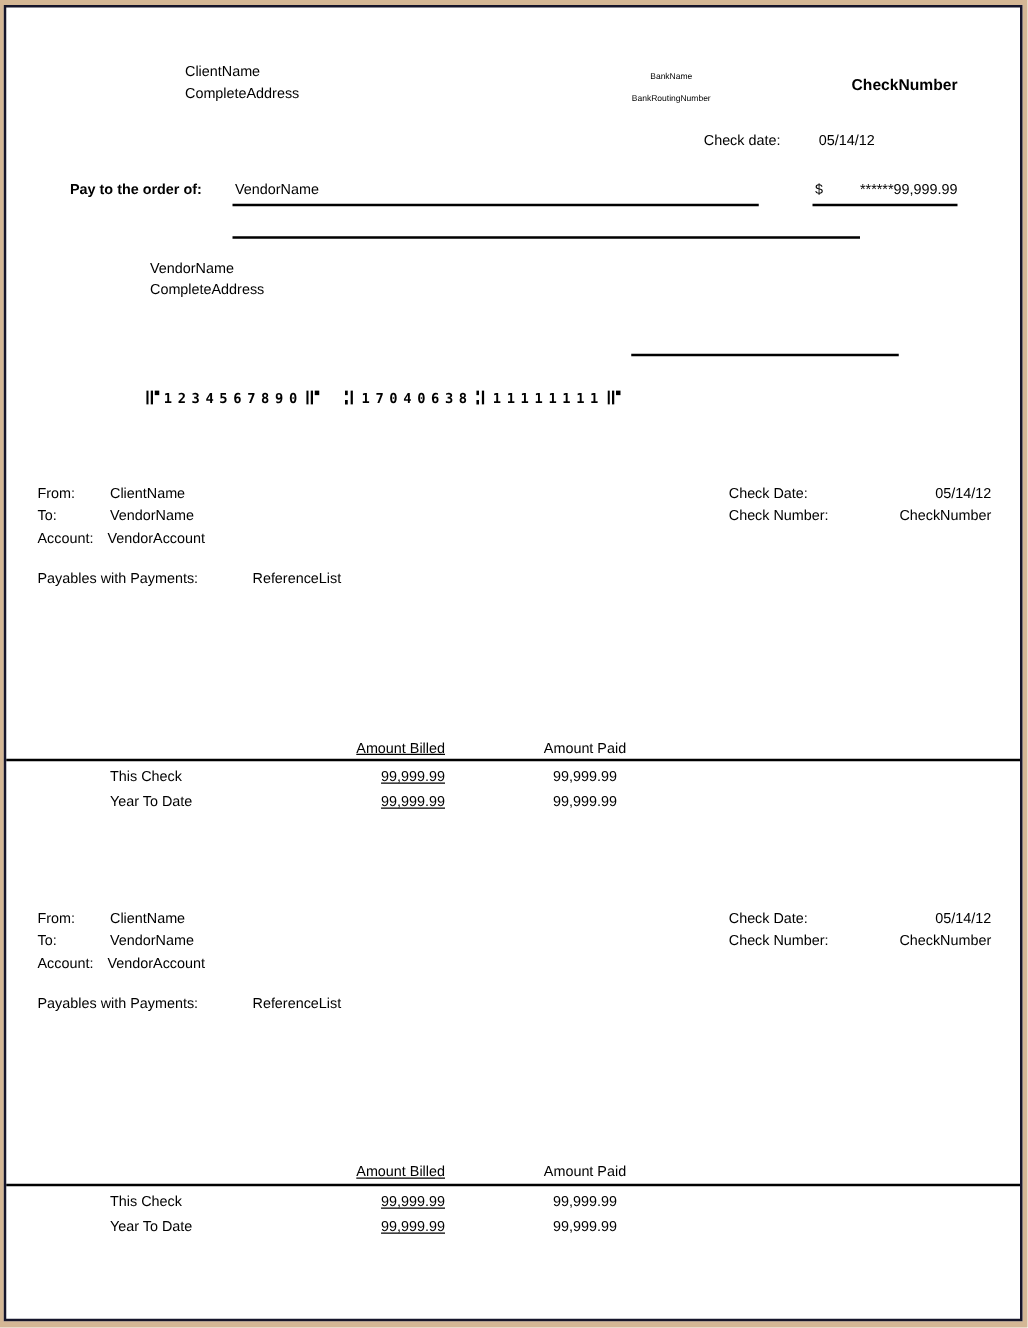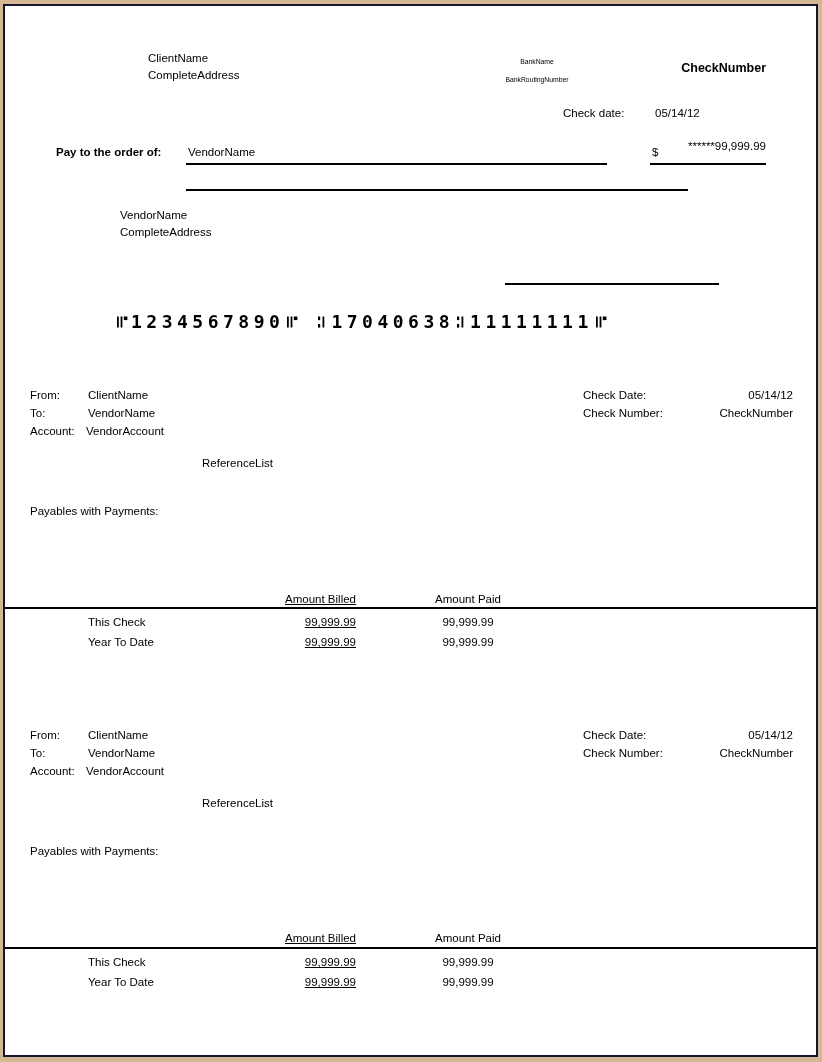--- a/index.html
+++ b/index.html
@@ -25,42 +25,42 @@
   .bank-block .routing{margin-top:11px;}
   .check-number{left:620px;top:61px;width:146px;text-align:right;font-weight:bold;font-size:12.5px;}
   .check-date-label{left:563px;top:107px;}
   .check-date-value{left:655px;top:107px;}
 
   
   .payto-label{left:56px;top:146px;font-weight:bold;}
   .payee{left:188px;top:146px;}
   .payee-rule{left:186px;top:163px;width:421px;}
   .dollar{left:652px;top:146px;}
-  .amount{left:640px;top:140px;width:126px;text-align:right;}
+  .amount{left:640px;top:146px;width:126px;text-align:right;}
   .amount-rule{left:650px;top:163px;width:116px;}
   .words{left:188px;top:171px;}
   .words-rule{left:186px;top:189px;width:502px;}
 
   .vendor-block{left:120px;top:207px;line-height:16.5px;}
   .sig-rule{left:505px;top:283px;width:214px;}
 
   
   .micr{left:114px;top:311px;display:flex;align-items:center;
         font-family:"DejaVu Sans Mono", monospace;font-weight:bold;
-        font-size:18px;letter-spacing:4.5px;}
+        font-size:11px;letter-spacing:4.5px;}
   .micr svg{margin:0 3px;flex:0 0 auto;}
   .micr .gap{display:inline-block;width:14px;}
 
   
   .lbl-l{left:30px;}
   .val-l{left:88px;}
   .acct-val{left:86px;}
   .lbl-r{left:583px;}
   .val-r{left:653px;width:140px;text-align:right;}
-  .pay-lbl{left:30px;margin-top:48px;}
+  .pay-lbl{left:30px;}
   .pay-val{left:202px;}
   .col-billed{left:246px;width:110px;text-align:right;text-decoration:underline;}
   .col-paid{left:413px;width:110px;text-align:center;}
   .row-lbl{left:88px;}
 </style>
 </head>
 <body>
 
 <div class="page"></div>
 

